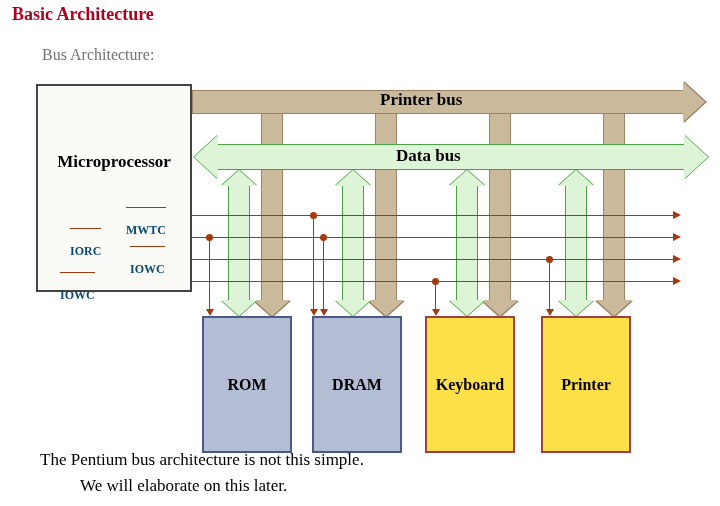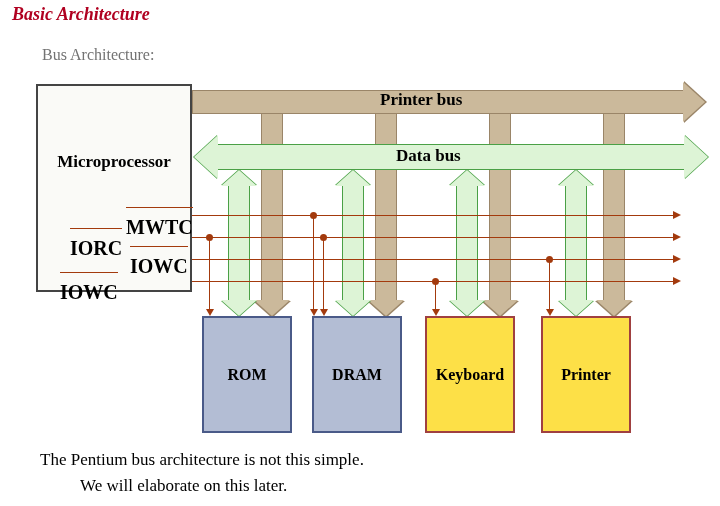--- a/index.html
+++ b/index.html
@@ -9,21 +9,20 @@
     background: #ffffff;
     width: 720px;
     height: 506px;
     position: relative;
   }
   .title {
     position: absolute;
     left: 12px;
     top: 4px;
     color: #b00020;
-    font-style: italic;
     font-weight: bold;
     font-size: 18px;
     text-align: center;
   }
   .subtitle {
     position: absolute;
     left: 42px;
     top: 46px;
     font-size: 16px;
     color: #737373;
@@ -55,31 +54,31 @@
     position: absolute;
     left: 44px;
     top: 152px;
     width: 140px;
     text-align: center;
     font-weight: bold;
     font-size: 17px;
   }
   .signal {
     position: absolute;
-    color: #000000;
-    font-weight: bold;
-    font-size: 20px;
+    color: #0c4a6e;
+    font-weight: bold;
+    font-size: 12px;
     border-top: 1.5px solid #a33a0d;
-    padding-top: 8px;
+    padding-top: 15px;
   }
   .device {
     position: absolute;
     top: 316px;
     width: 90px;
-    height: 117px;
+    height: 137px;
     border: 2px solid #666;
     box-sizing: border-box;
     display: flex;
     align-items: center;
     justify-content: center;
     font-weight: bold;
     font-size: 16px;
   }
   .blue-dev { background: #b3bdd4; border-color: #4a5a88; }
   .red-dev { background: #fde047; border-color: #a04040; }

